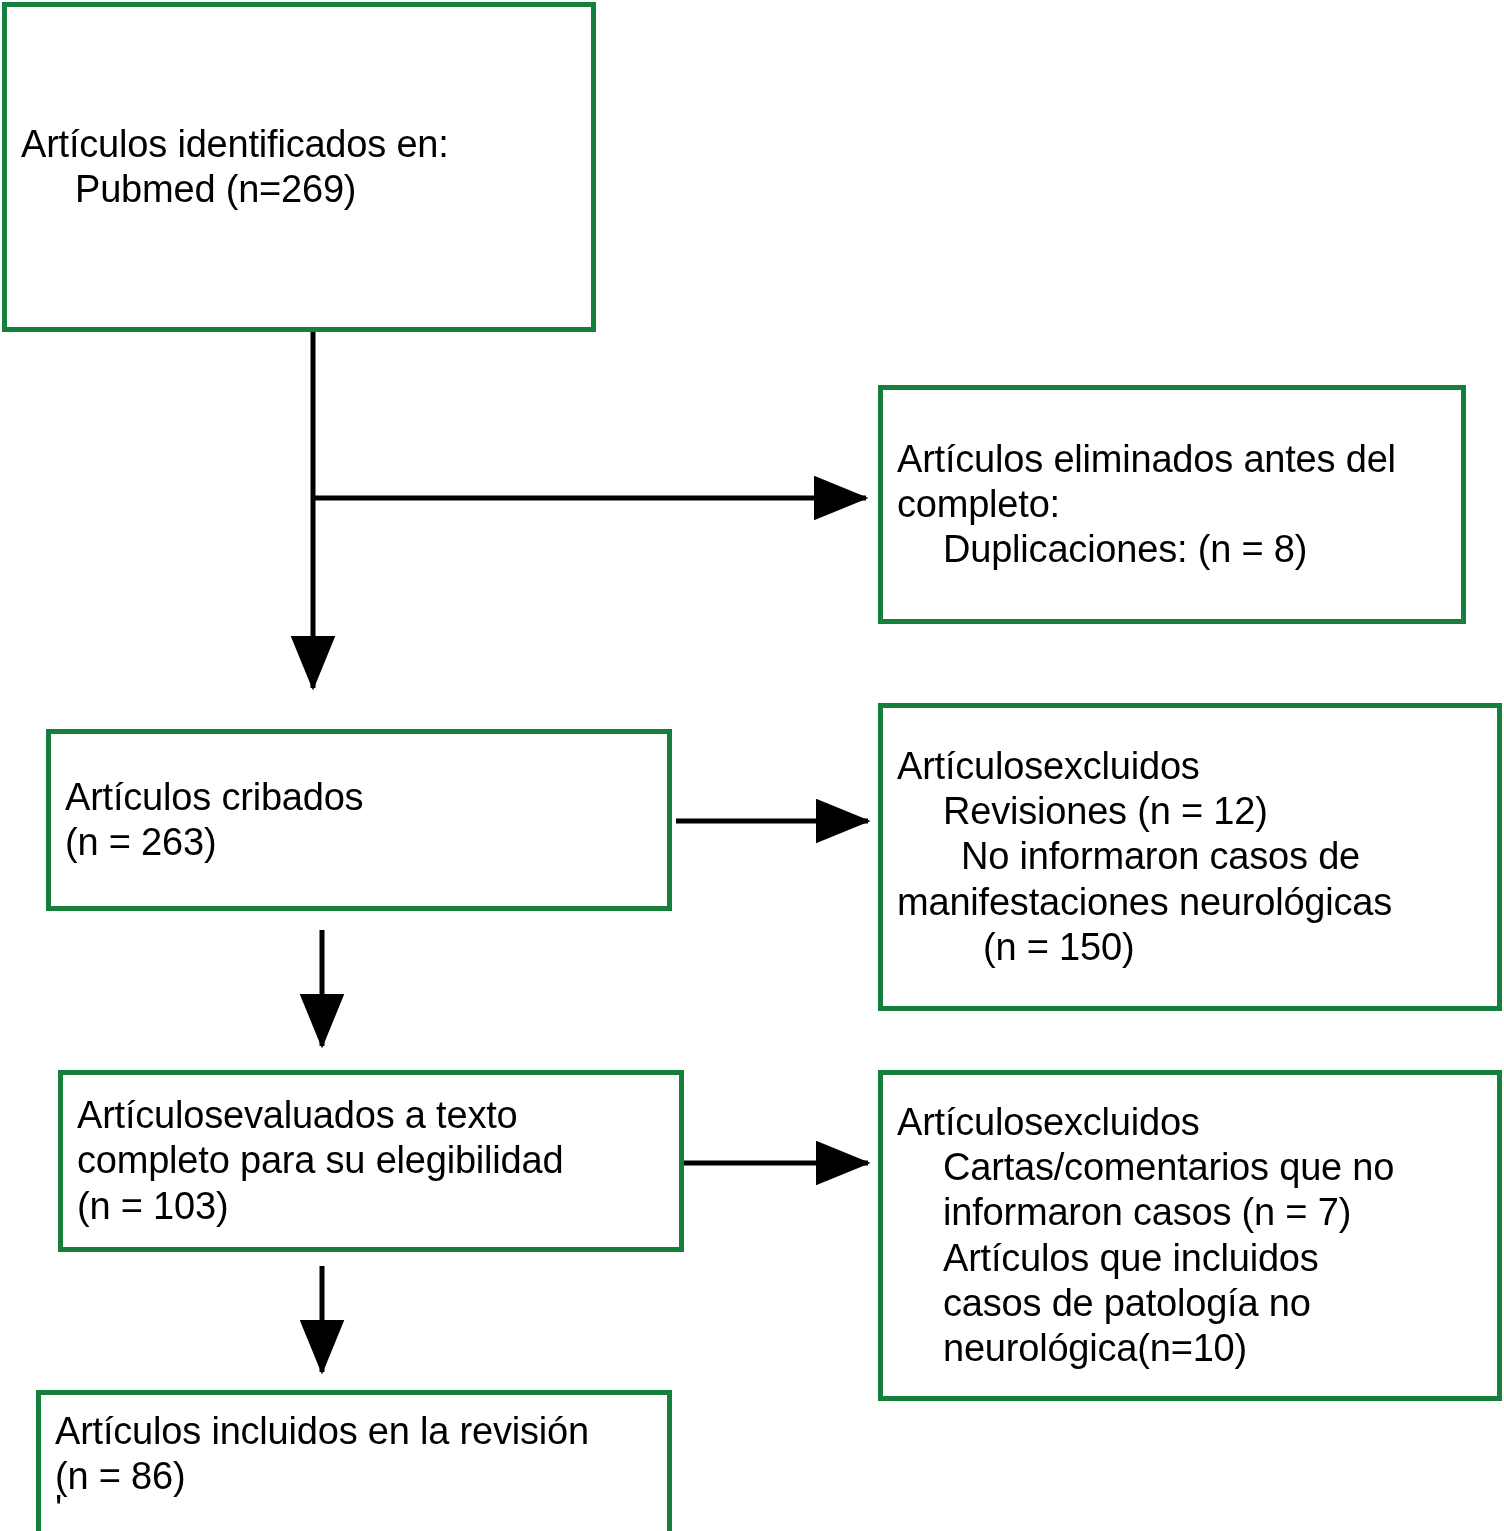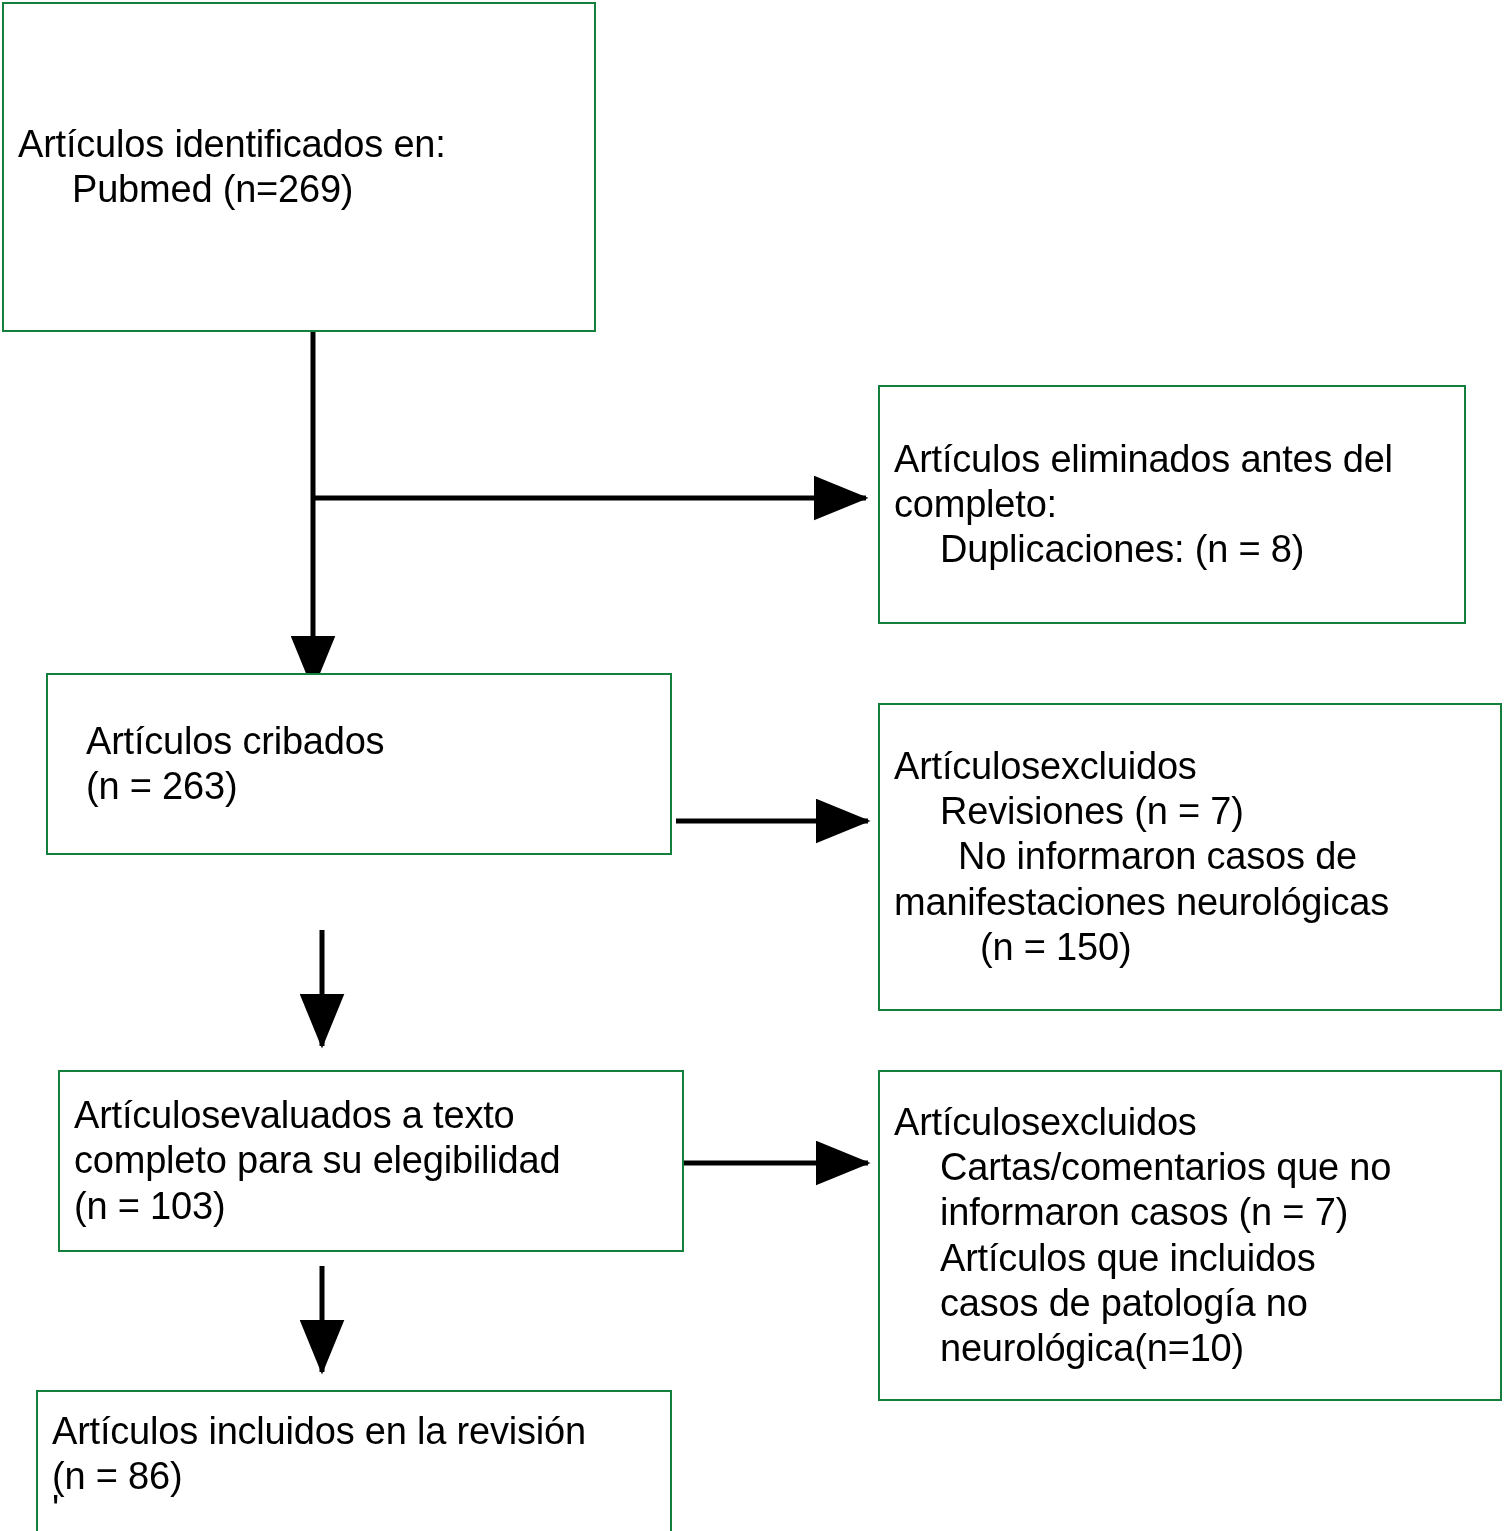--- a/index.html
+++ b/index.html
@@ -15,21 +15,21 @@
   #diagram {
     position: relative;
     width: 1504px;
     height: 1531px;
     background: #ffffff;
     overflow: hidden;
   }
   .box {
     position: absolute;
     box-sizing: border-box;
-    border: 2px solid #15803d;
+    border: 5px solid #15803d;
     background: #ffffff;
     display: flex;
     flex-direction: column;
     justify-content: center;
   }
   .box .lines {
     padding: 0 14px;
   }
   .line {
     font-size: 38px;
@@ -45,21 +45,21 @@
   .tick {
     font-size: 38px;
     line-height: 0.55;
     color: #000000;
     white-space: pre;
   }
 
   
   #box-identified  { left: 2px;   top: 2px;    width: 594px;  height: 330px; }
   #box-removed     { left: 878px; top: 385px;  width: 588px;  height: 239px; justify-content: center; }
-  #box-screened    { left: 46px;  top: 673px;  width: 626px;  height: 182px; padding-left: 24px; }
+  #box-screened    { left: 46px;  top: 729px;  width: 626px;  height: 182px; }
   #box-excluded1   { left: 878px; top: 703px;  width: 624px;  height: 308px; }
   #box-eligibility { left: 46px;  top: 1070px; width: 626px;  height: 182px; margin-left: 12px; }
   #box-excluded2   { left: 878px; top: 1070px; width: 624px;  height: 331px; }
   #box-included    { left: 36px;  top: 1382px; width: 636px;  height: 149px; margin-top: 8px; }
 
   
   svg#connectors {
     position: absolute;
     left: 0;
     top: 0;
@@ -123,21 +123,21 @@
   <div class="box" id="box-screened">
     <div class="lines">
       <div class="line">Artículos cribados</div>
       <div class="line">(n = 263)</div>
     </div>
   </div>
 
   <div class="box" id="box-excluded1">
     <div class="lines">
       <div class="line">Artículosexcluidos</div>
-      <div class="line indent2">Revisiones (n = 7)</div>
+      <div class="line indent2">Revisiones (n = 12)</div>
       <div class="line indent4">No informaron casos de</div>
       <div class="line">manifestaciones neurológicas</div>
       <div class="line indent3">(n = 150)</div>
     </div>
   </div>
 
   <div class="box" id="box-eligibility">
     <div class="lines">
       <div class="line">Artículosevaluados a texto</div>
       <div class="line">completo para su elegibilidad</div>

